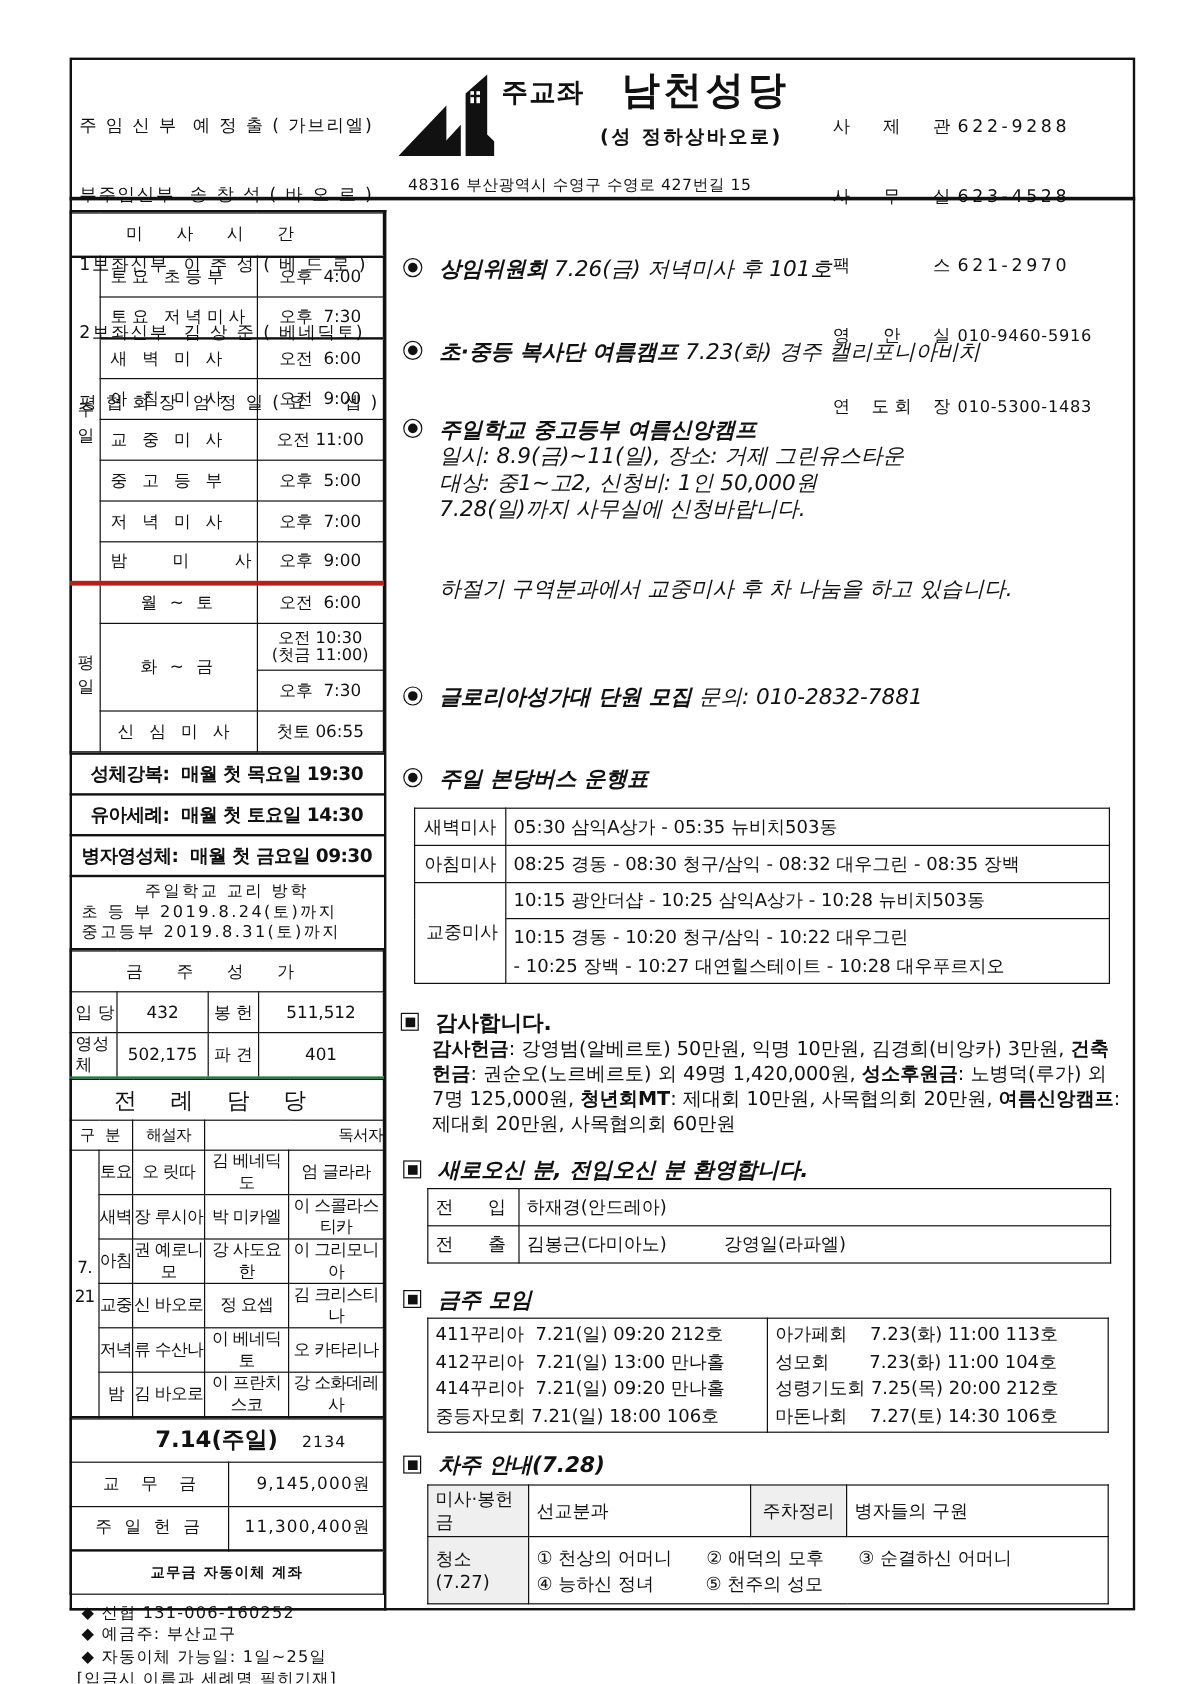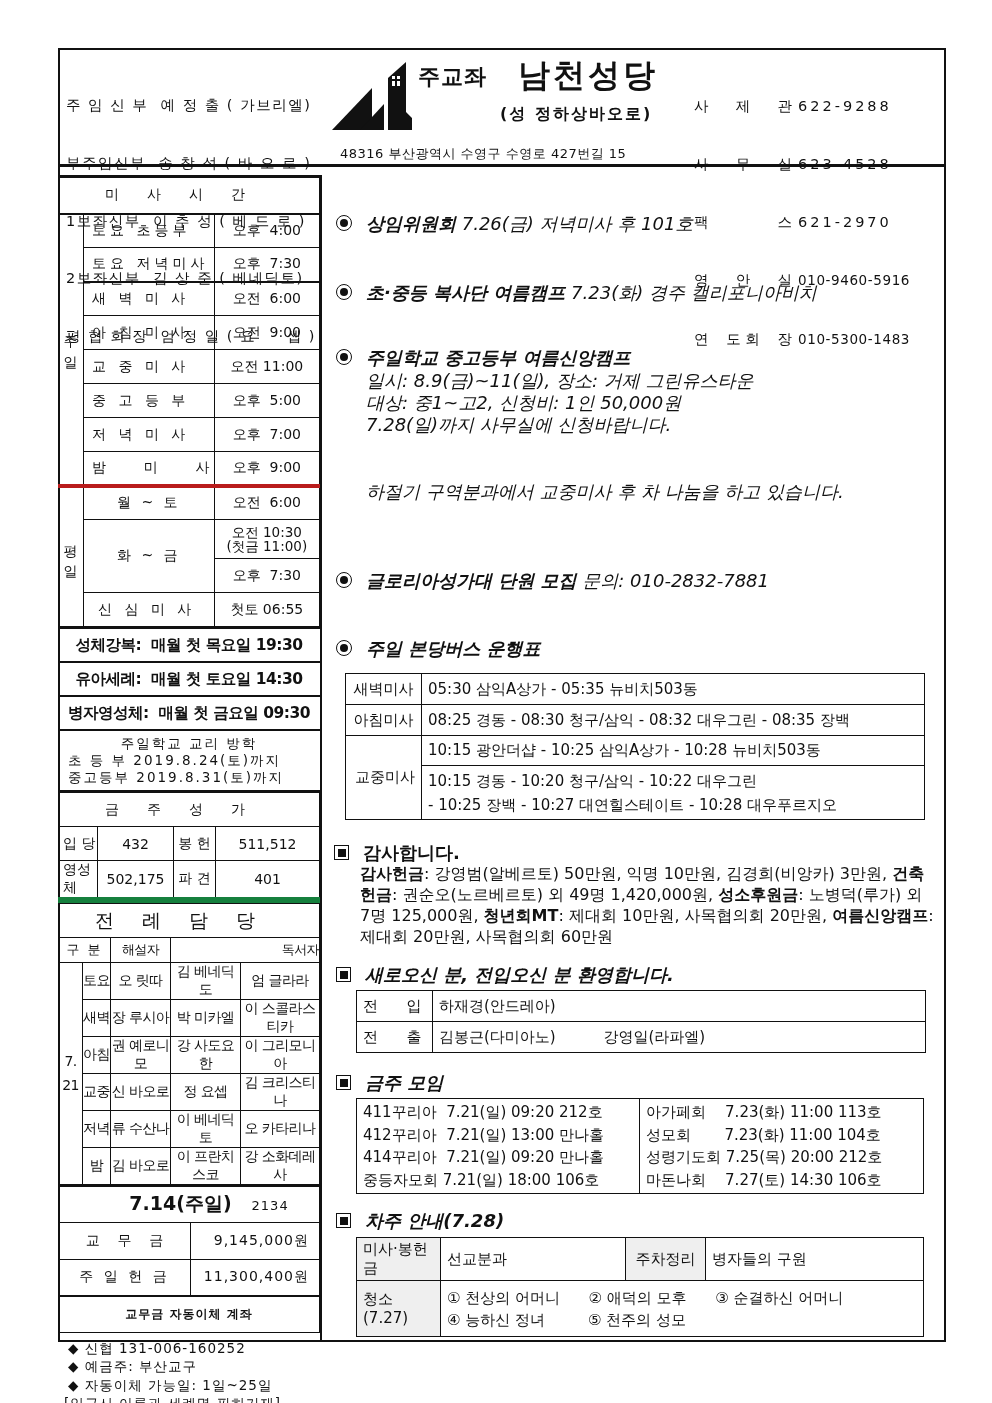--- a/index.html
+++ b/index.html
@@ -163,21 +163,21 @@
     <tbody>
         <tr style="height:34px">
           <td colspan="4" class="sec-title">금주성가</td>
         </tr>
     <tr style="height:34px">
           <td style="text-align:left;padding-left:4px">입  당</td>
           <td>432</td>
           <td>봉  헌</td>
           <td>511,512</td>
         </tr>
-    <tr style="height:34px;border-bottom:6px solid #15803d">
+    <tr style="height:34px;border-bottom:2px solid #15803d">
           <td style="text-align:left;padding-left:4px">영성체</td>
           <td>502,175</td>
           <td>파  견</td>
           <td>401</td>
         </tr>
   </tbody>
     </table>
   <table class="grid litur">
     <colgroup>
         <col style="width:24px">

